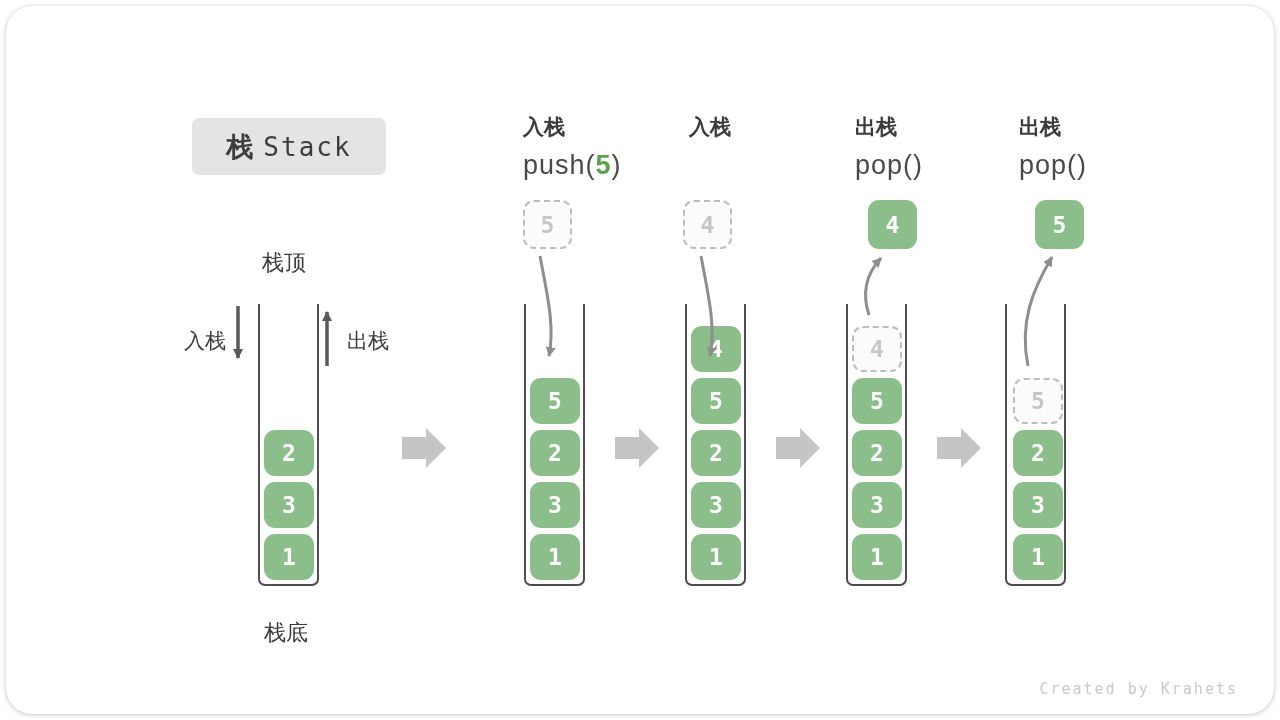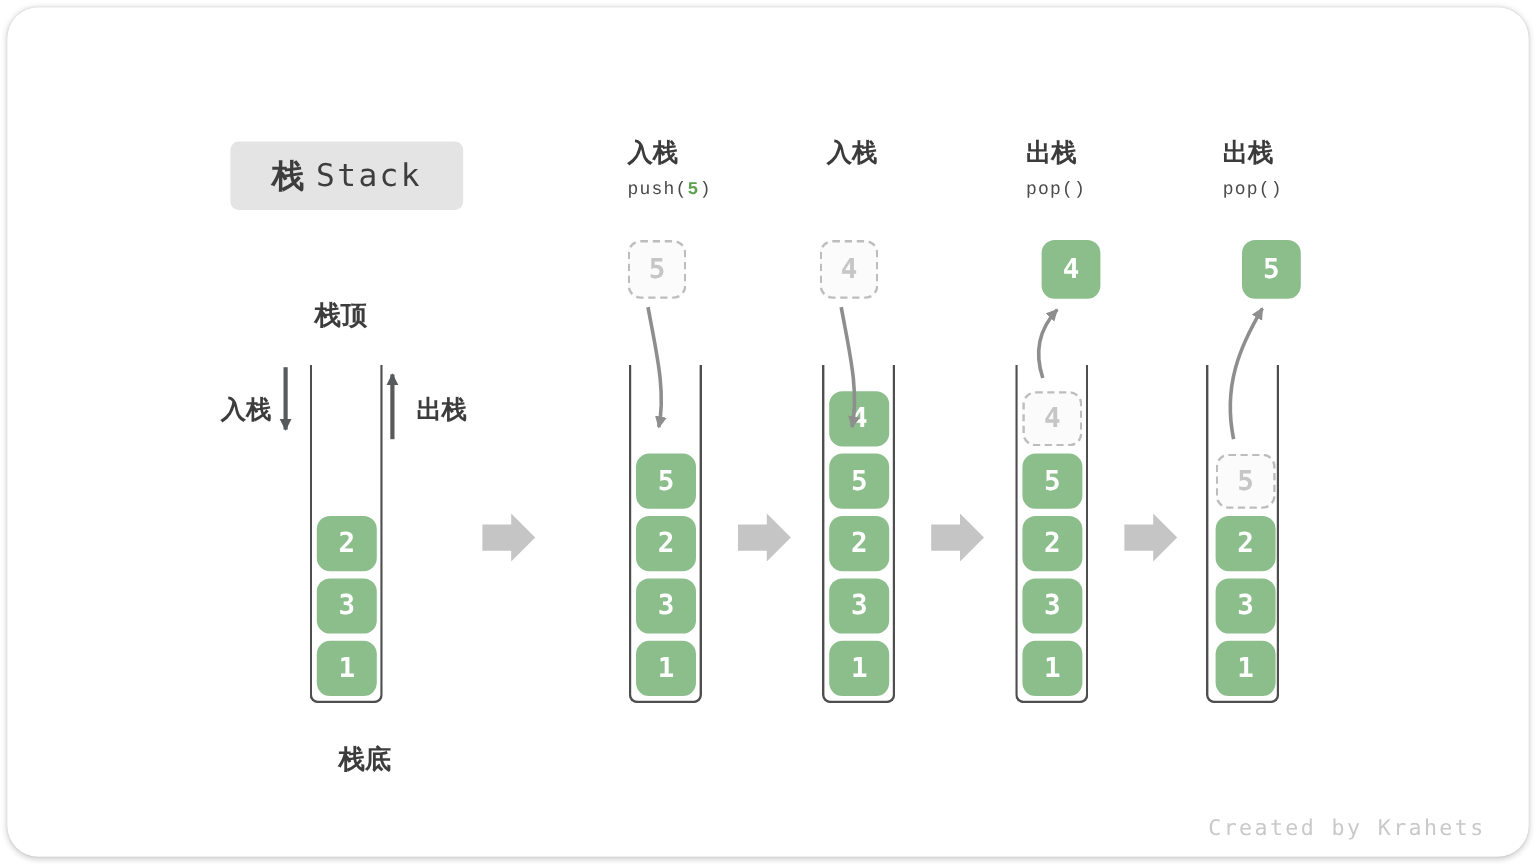--- a/index.html
+++ b/index.html
@@ -13,21 +13,21 @@
   .title-badge { position:absolute; left:186px; top:112px; width:194px; height:57px;
                  background:#E4E4E4; border-radius:7px; display:flex;
                  align-items:center; justify-content:center; gap:10px; }
   .title-zh { font-size:27px; font-weight:700; color:#3D3D3D; }
   .title-en { font-family:"DejaVu Sans Mono", monospace; font-size:26px;
               font-weight:500; color:#3D3D3D; letter-spacing:2px; }
 
   
   .op-header { position:absolute; top:107px; width:150px; }
   .op-name { font-size:21px; font-weight:600; color:#3B3B3B; margin-bottom:9px; }
-  .op-code { font-family:Liberation Mono, monospace; font-size:15px;
+  .op-code { font-family:Liberation Sans, sans-serif; font-size:27px;
              font-weight:500; color:#4A4A4A; letter-spacing:1px; }
   .op-code .num { color:#5FA050; font-weight:700; }
 
   
   .stack-container { position:absolute; top:298px; width:61px; height:282px;
                      border-left:2px solid #4E4E4E; border-right:2px solid #4E4E4E;
                      border-bottom:2px solid #4E4E4E; border-radius:0 0 7px 7px; }
 
   
   .stack-item { position:absolute; width:50px; height:46px; background:#8CBE8C;
@@ -38,27 +38,27 @@
 
   
   .floating { position:absolute; top:194px; width:49px; height:49px; border-radius:11px;
               display:flex; align-items:center; justify-content:center;
               font-family:"DejaVu Sans Mono", monospace; font-size:23px; font-weight:700;
               z-index:2; }
   .floating.solid { background:#8CBE8C; color:#fff; }
   .floating.dashed { background:#FBFBFB; border:2px dashed #BDBDBD; color:#C6C6C6; }
 
   
-  .zh-label { position:absolute; font-size:22px; font-weight:700; color:#3C3C3C;text-align:right; }
+  .zh-label { position:absolute; font-size:22px; font-weight:400; color:#3C3C3C;text-align:right; }
 
   .overlay { position:absolute; left:0; top:0; width:1268px; height:708px;
              z-index:3; pointer-events:none; }
 
   .watermark { position:absolute; right:36px; top:674px;
-               font-family:"DejaVu Sans Mono", monospace; font-size:18px;
+               font-family:"DejaVu Sans Mono", monospace; font-size:15px;
                color:#C9C9C9; letter-spacing:2px; }
 </style>
 </head>
 <body>
 
 <div class="canvas">
 
   <div class="title-badge">
     <span class="title-zh">栈</span>
     <span class="title-en">Stack</span>
@@ -79,21 +79,21 @@
     <div class="op-name">出栈</div>
     <div class="op-code"><span>pop(</span><span class="num"></span><span>)</span></div>
   </div>
 
   <div class="floating dashed" style="left:517px">5</div>
   <div class="floating dashed" style="left:677px">4</div>
   <div class="floating solid" style="left:862px">4</div>
   <div class="floating solid" style="left:1029px">5</div>
 
   <div class="zh-label" style="left:256px; top:242px;">栈顶</div>
-  <div class="zh-label" style="left:276px; top:612px;">栈底</div>
+  <div class="zh-label" style="left:258px; top:612px;">栈底</div>
   <div class="zh-label" style="left:178px; top:321px; font-size:21px;">入栈</div>
   <div class="zh-label" style="left:341px; top:321px; font-size:21px;">出栈</div>
 
   <div class="stack-container" style="left:252px"></div>
   <div class="stack-container" style="left:518px"></div>
   <div class="stack-container" style="left:679px"></div>
   <div class="stack-container" style="left:840px"></div>
   <div class="stack-container" style="left:999px"></div>
 
   <div class="stack-item" style="left:258px; top:424px;">2</div>

